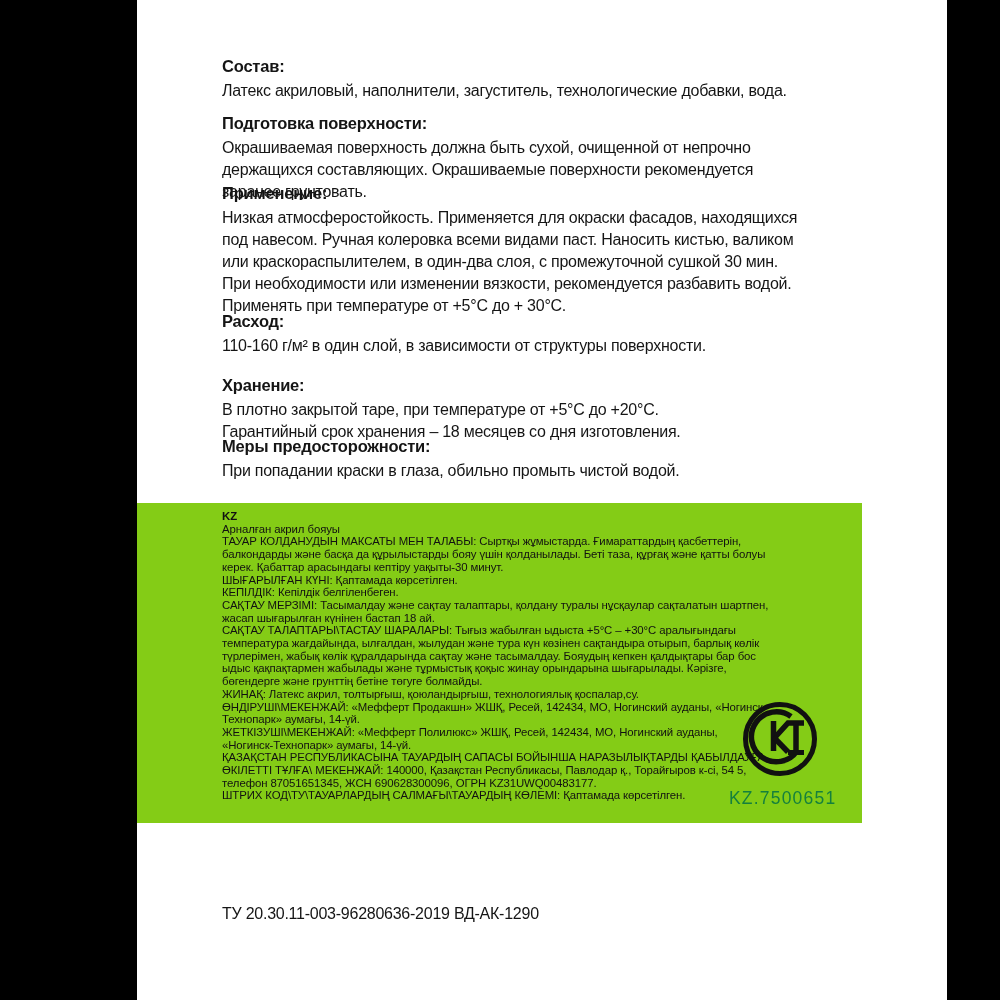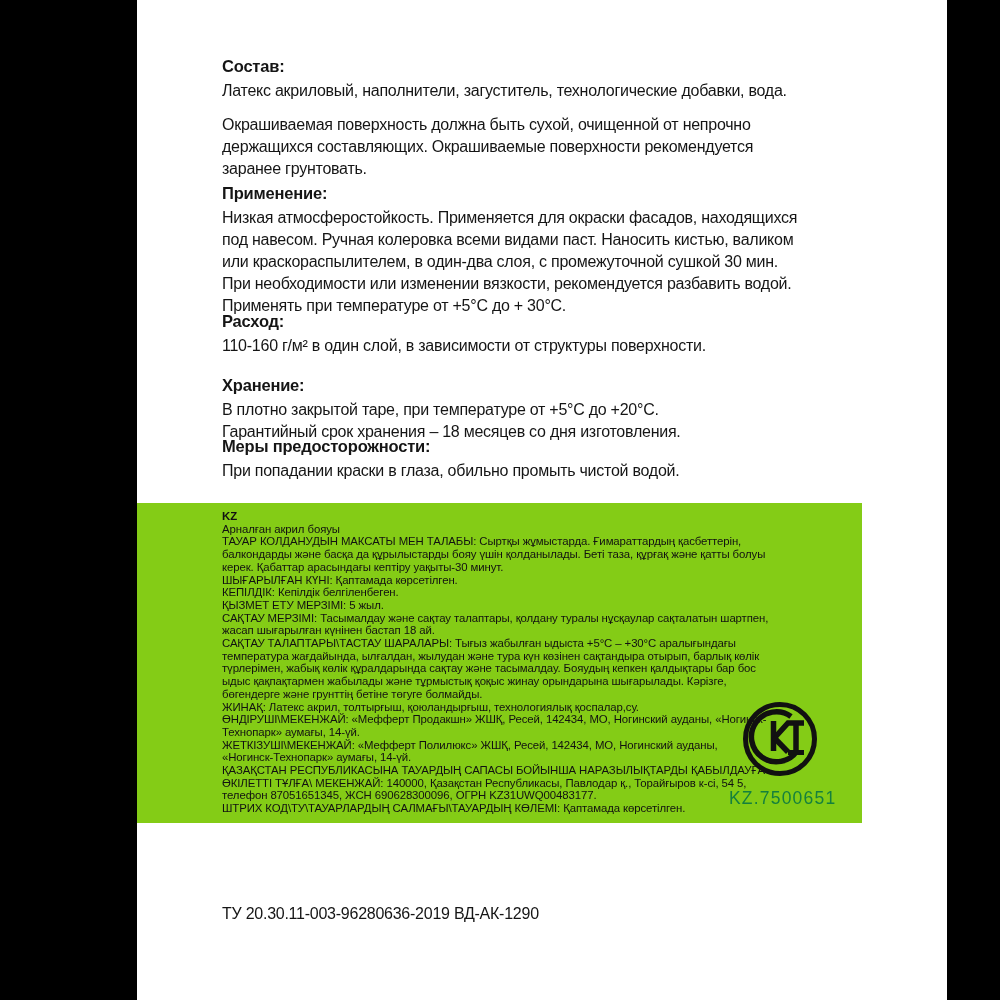--- a/index.html
+++ b/index.html
@@ -37,20 +37,21 @@
 <body>
 
 <div class="label">
 
   <div class="sec" style="top:57px">
     <p class="head">Состав:</p>
     <p class="body">Латекс акриловый, наполнители, загуститель, технологические добавки, вода.</p>
   </div>
 
   <div class="sec" style="top:114px">
+    <p class="head">Подготовка поверхности:</p>
     <p class="body" style="width:585px">Окрашиваемая поверхность должна быть сухой, очищенной от непрочно держащихся составляющих. Окрашиваемые поверхности рекомендуется заранее грунтовать.</p>
   </div>
 
   <div class="sec" style="top:184px">
     <p class="head">Применение:</p>
     <p class="body" style="width:580px">Низкая атмосферостойкость. Применяется для окраски фасадов, находящихся под навесом. Ручная колеровка всеми видами паст. Наносить кистью, валиком или краскораспылителем, в один-два слоя, с промежуточной сушкой 30 мин. При необходимости или изменении вязкости, рекомендуется разбавить водой.</p>
     <p class="line">Применять при температуре от +5°С  до + 30°С.</p>
   </div>
 
   <div class="sec" style="top:312px">
@@ -69,21 +70,20 @@
     <p class="body">При попадании краски в глаза, обильно промыть чистой водой.</p>
   </div>
 
   <div class="yellow-band" id="yellow-band" style="background: #84cc16;">
     <div class="kz-text">
       <p class="kz-tag">KZ</p>
       <p>Арналған акрил бояуы</p>
       <p>ТАУАР КОЛДАНУДЫН МАКСАТЫ МЕН ТАЛАБЫ: Сыртқы жұмыстарда. Ғимараттардың қасбеттерін, балкондарды және басқа да құрылыстарды бояу үшін қолданылады. Беті таза, құрғақ және қатты болуы керек. Қабаттар арасындағы кептіру уақыты-30 минут.</p>
       <p>ШЫҒАРЫЛҒАН КҮНІ: Қаптамада көрсетілген.</p>
       <p>КЕПІЛДІК: Кепілдік белгіленбеген.</p>
-      <p>ҚЫЗМЕТ ЕТУ МЕРЗІМІ: 5 жыл.</p>
       <p>САҚТАУ МЕРЗІМІ: Тасымалдау және сақтау талаптары, қолдану туралы нұсқаулар сақталатын шартпен, жасап шығарылған күнінен бастап 18 ай.</p>
       <p>САҚТАУ ТАЛАПТАРЫ\ТАСТАУ ШАРАЛАРЫ: Тығыз жабылған ыдыста +5°С – +30°С аралығындағы температура жағдайында, ылғалдан, жылудан және тура күн көзінен сақтандыра отырып, барлық көлік түрлерімен, жабық көлік құралдарында сақтау және тасымалдау. Бояудың кепкен қалдықтары бар бос ыдыс қақпақтармен жабылады және тұрмыстық қоқыс жинау орындарына шығарылады. Кәрізге, бөгендерге және грунттің бетіне төгуге болмайды.</p>
       <p>ЖИНАҚ: Латекс акрил, толтырғыш, қоюландырғыш, технологиялық  қоспалар,су.</p>
       <p>ӨНДІРУШІ\МЕКЕНЖАЙ: «Мефферт Продакшн» ЖШҚ, Ресей, 142434, МО, Ногинский ауданы, «Ногинск-Технопарк» аумағы, 14-үй.</p>
       <p>ЖЕТКІЗУШІ\МЕКЕНЖАЙ: «Мефферт Полилюкс» ЖШҚ, Ресей, 142434, МО, Ногинский ауданы, «Ногинск-Технопарк» аумағы, 14-үй.</p>
       <p>ҚАЗАҚСТАН РЕСПУБЛИКАСЫНА ТАУАРДЫҢ САПАСЫ БОЙЫНША НАРАЗЫЛЫҚТАРДЫ ҚАБЫЛДАУҒА ӨКІЛЕТТІ ТҰЛҒА\ МЕКЕНЖАЙ: 140000, Қазақстан Республикасы, Павлодар қ., Торайғыров к-сі, 54 5, телефон 87051651345, ЖСН 690628300096, ОГРН KZ31UWQ00483177.</p>
       <p>ШТРИХ КОД\ТУ\ТАУАРЛАРДЫҢ САЛМАҒЫ\ТАУАРДЫҢ КӨЛЕМІ: Қаптамада көрсетілген.</p>
     </div>
   </div>
 

